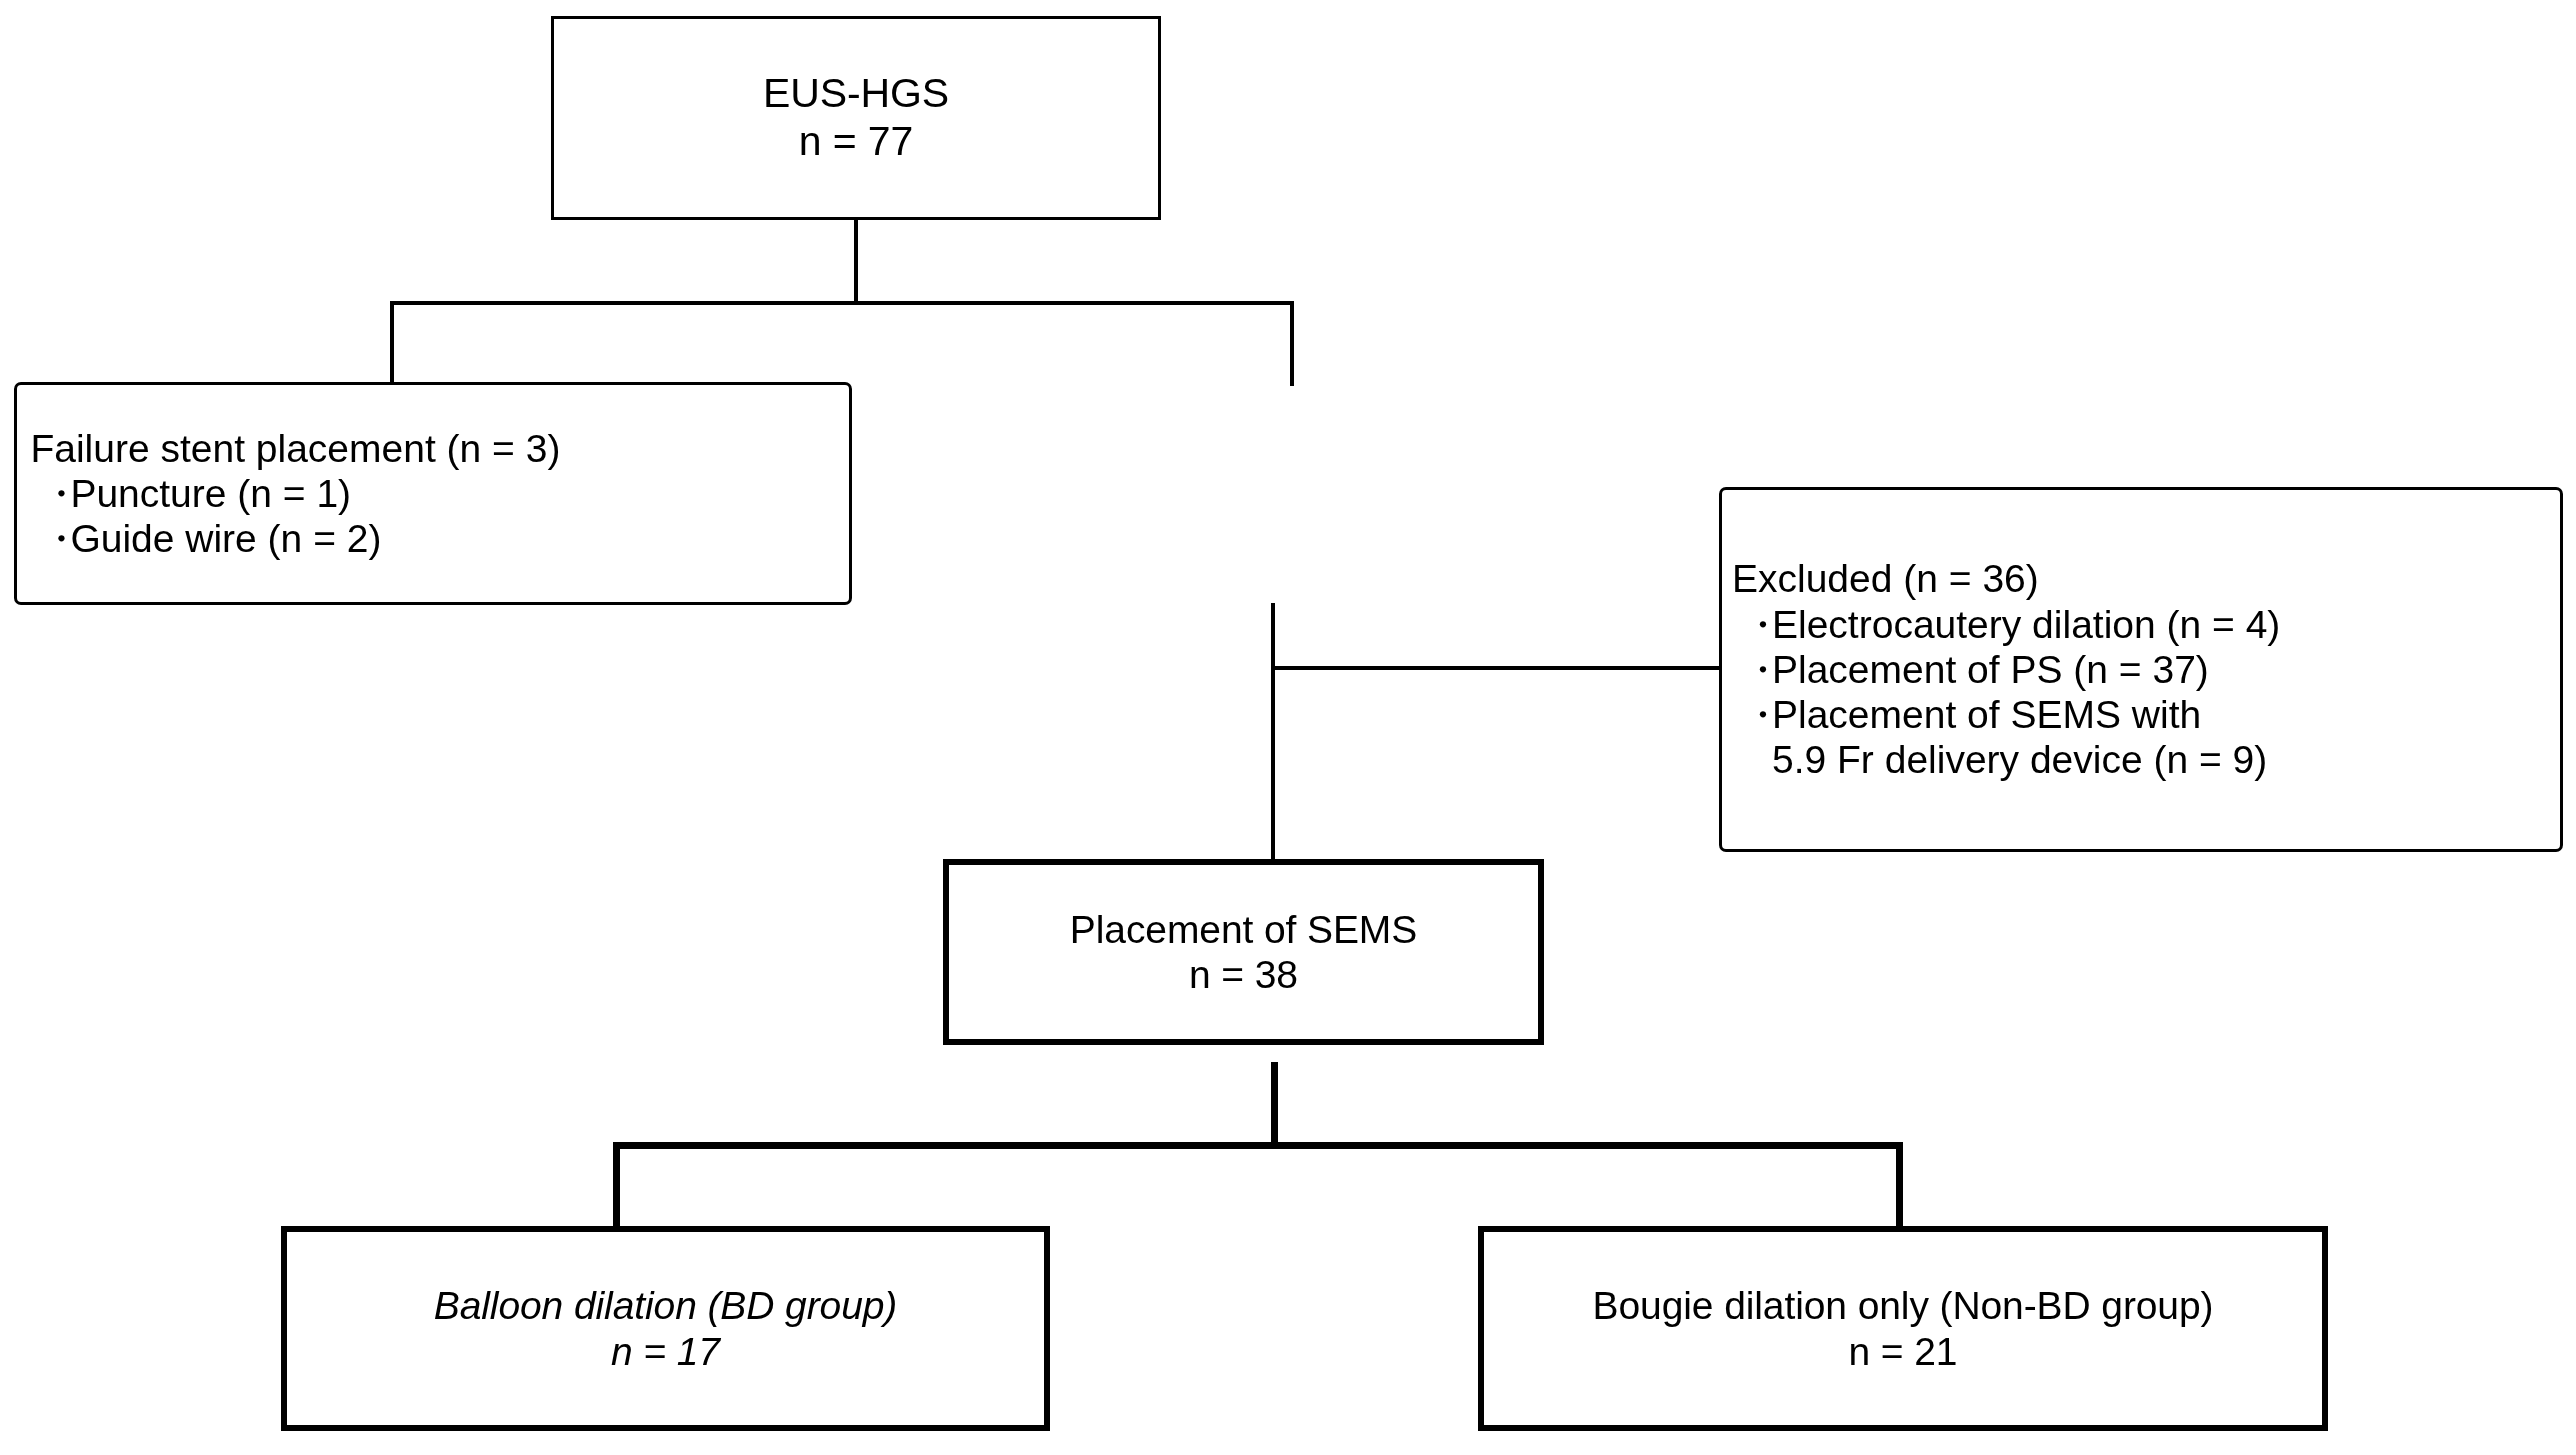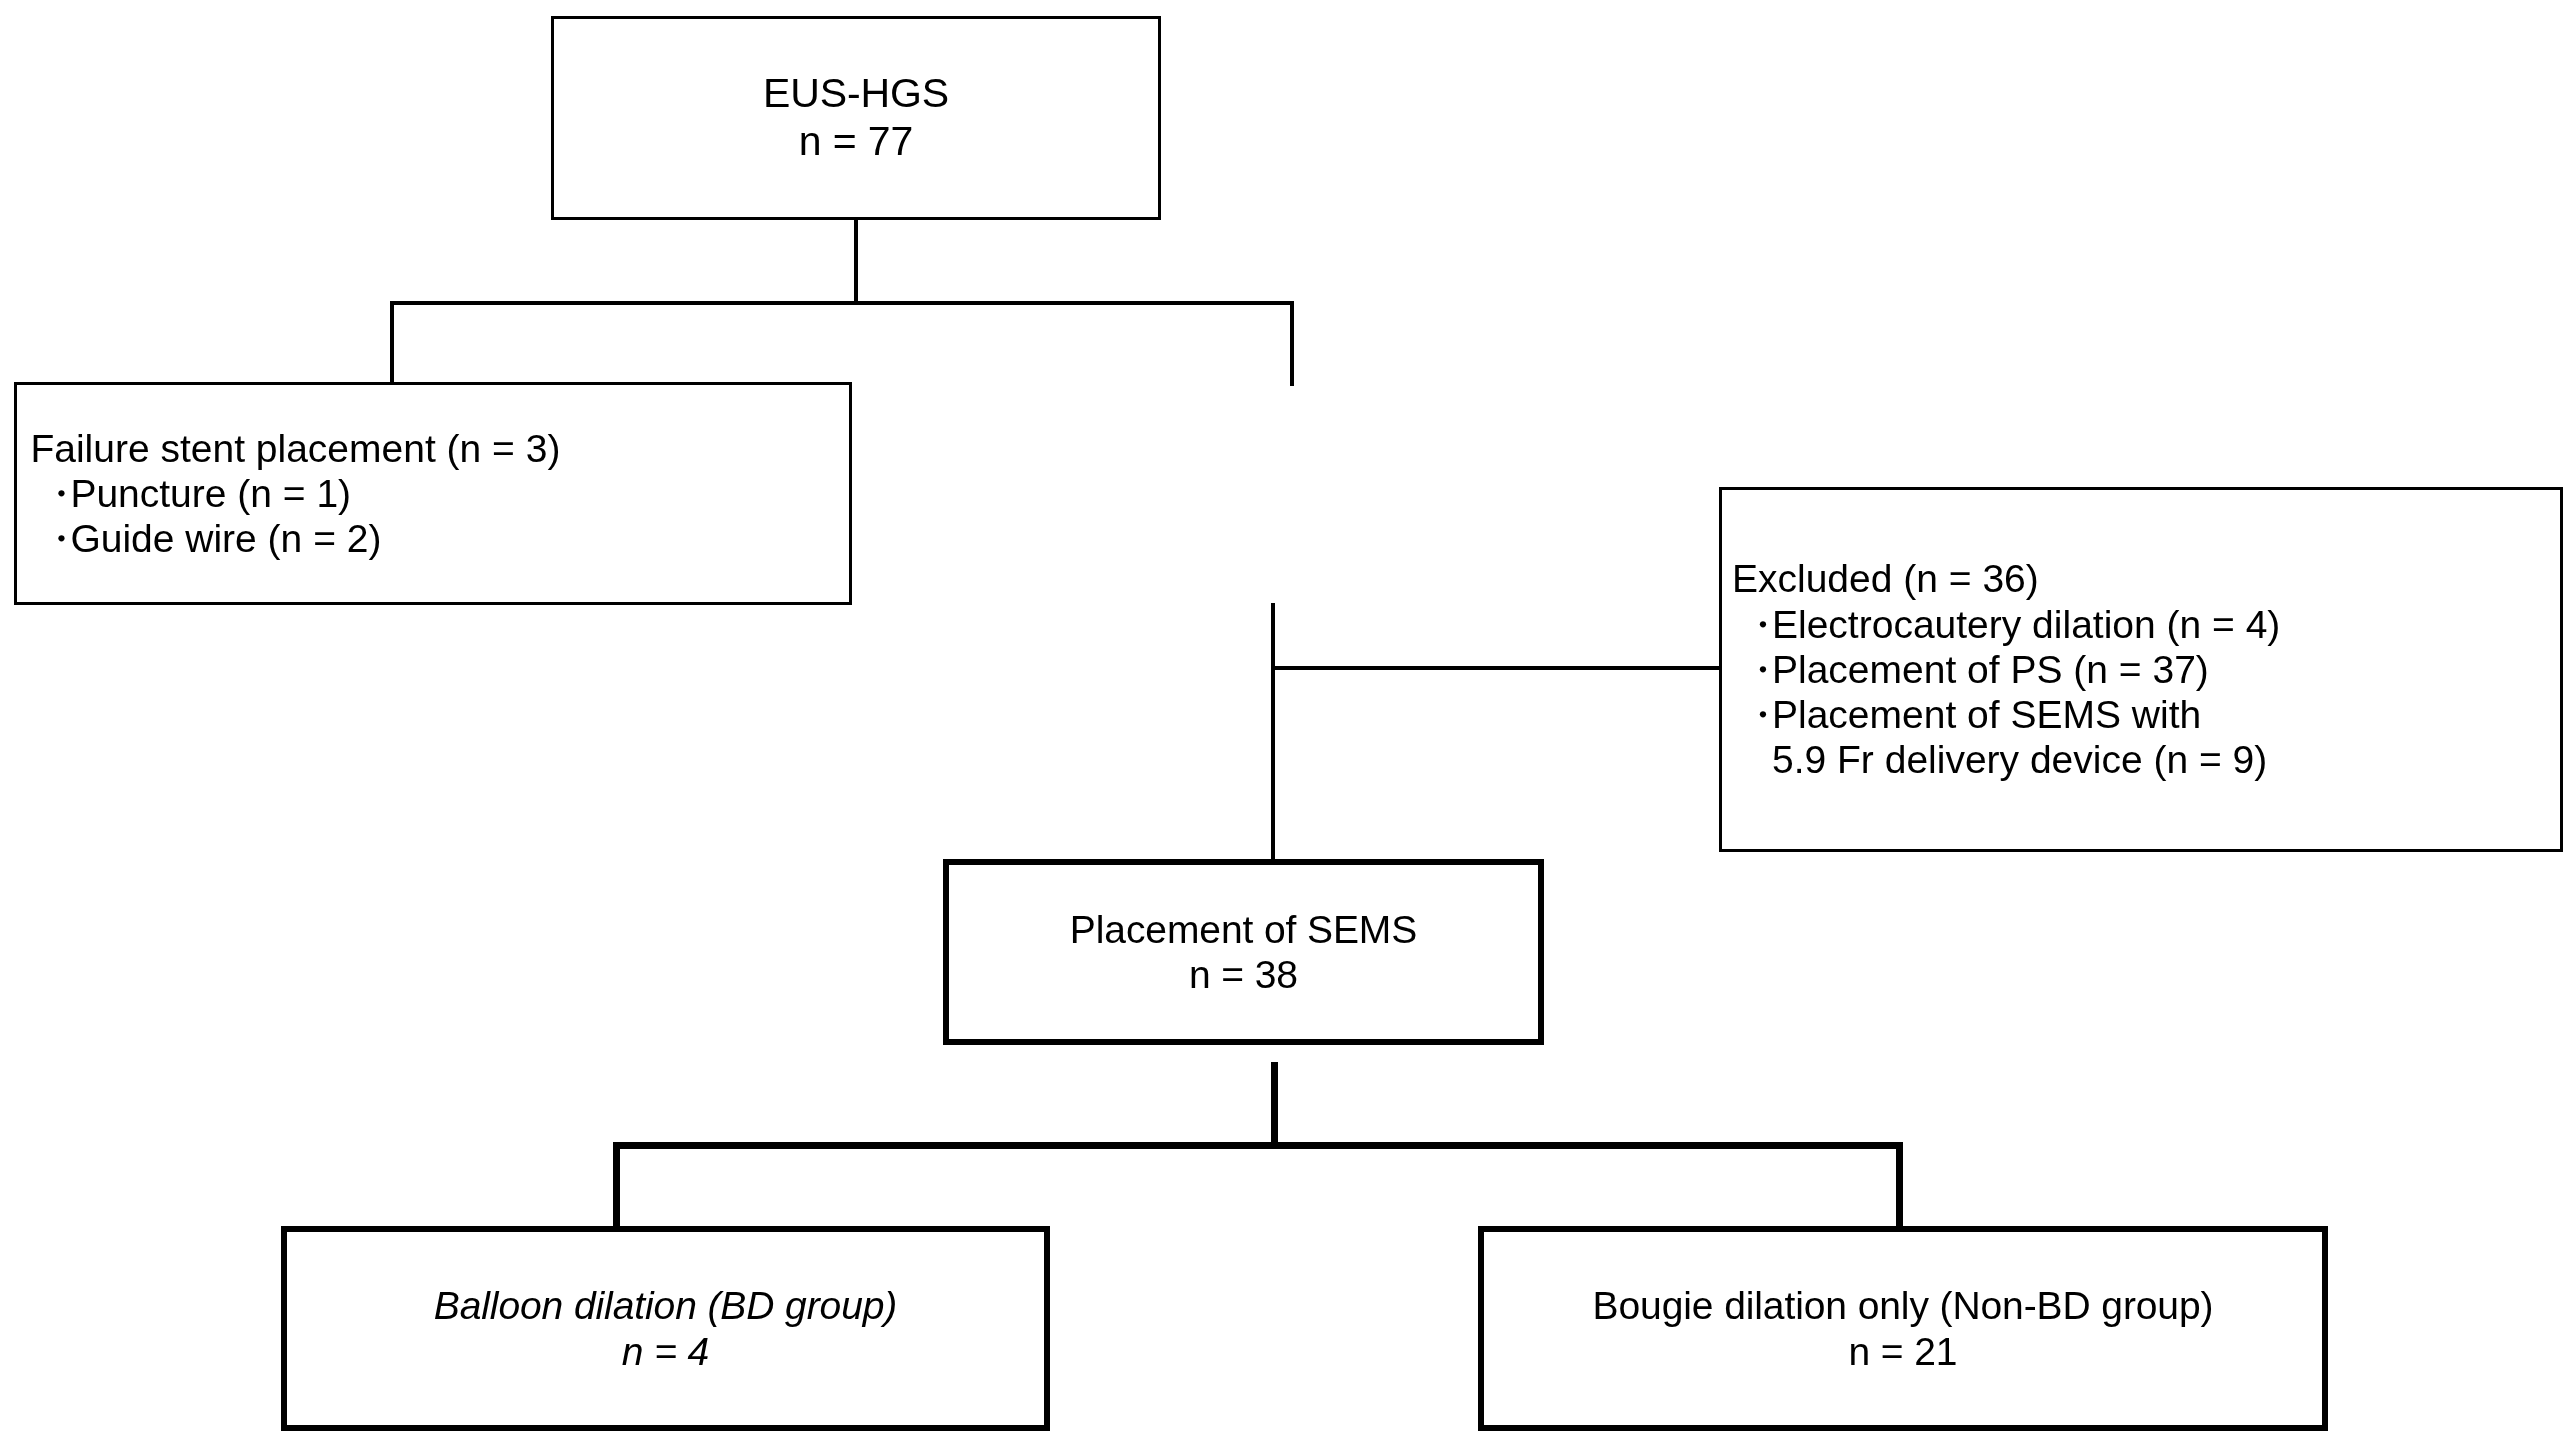--- a/index.html
+++ b/index.html
@@ -25,21 +25,21 @@
     background: #ffffff;
     border: 3.7px solid #000000;
     display: flex;
     flex-direction: column;
     justify-content: center;
     z-index: 3;
   }
   .node.thick { border-width: 6.8px; }
 
   .node.center  { align-items: center;  text-align: right; }
-  .node.leftal  { align-items: flex-start; text-align: left; }
+  .node.leftal  { align-items: flex-start; text-align: left; border-radius: 7px; }
 
   .line {
     font-size: 39px;
     line-height: 1.16;
     font-weight: 400;
     letter-spacing: -0.1px;
     white-space: nowrap;
   }
   .line.big { font-size: 41px; }
 
@@ -150,21 +150,21 @@
     </div>
   </div>
 
   <div class="node center thick" style="left:943px; top:859px; width:601px; height:186px;">
     <div class="line">Placement of SEMS</div>
     <div class="line">n = 38</div>
   </div>
 
   <div class="node center thick" style="left:281px; top:1226px; width:769px; height:205px;font-style:italic;">
     <div class="line">Balloon dilation (BD group)</div>
-    <div class="line">n = 4</div>
+    <div class="line">n = 17</div>
   </div>
 
   <div class="node center thick" style="left:1478px; top:1226px; width:850px; height:205px;">
     <div class="line">Bougie dilation only (Non-BD group)</div>
     <div class="line">n = 21</div>
   </div>
 
 </div>
 
 

